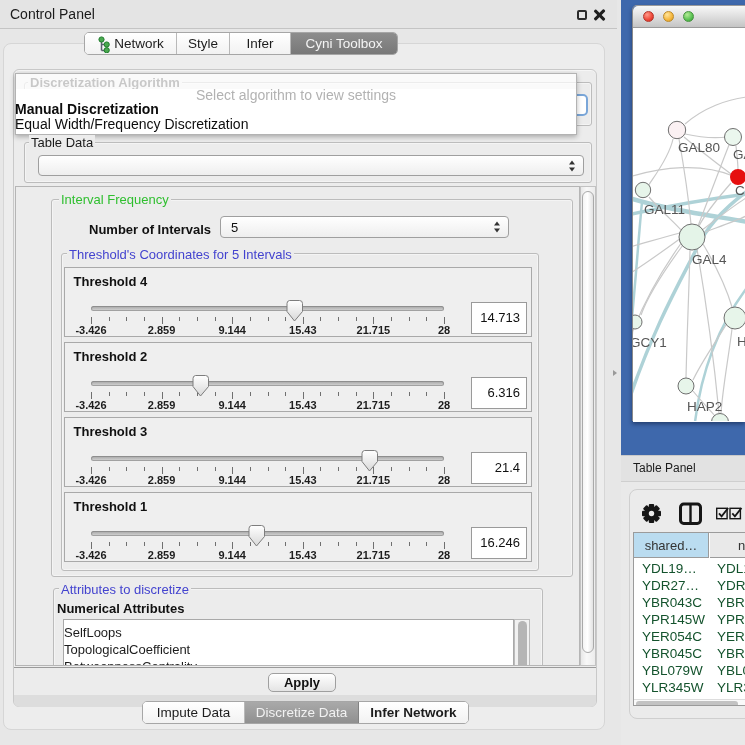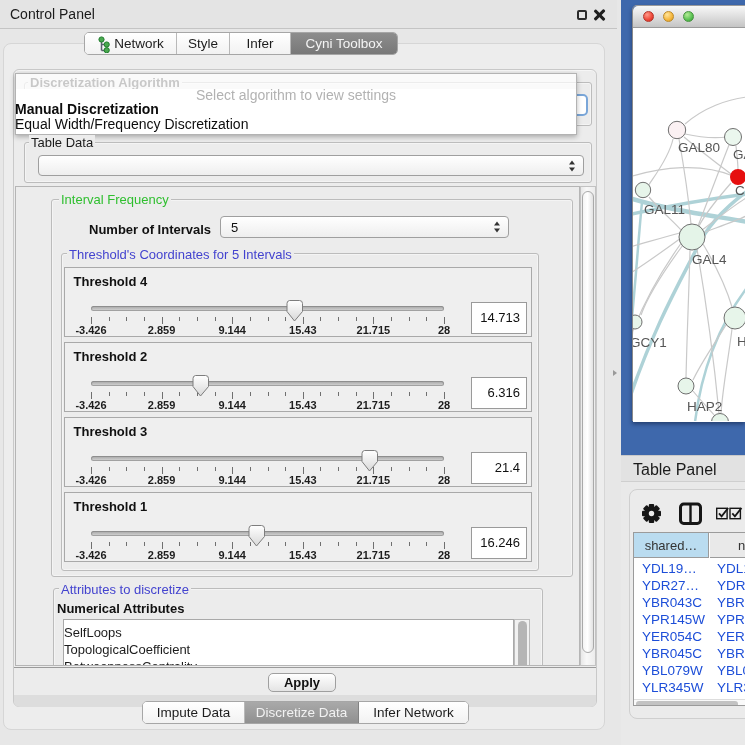--- a/index.html
+++ b/index.html
@@ -64,26 +64,26 @@
 #applybtn { left:268px; top:673px; width:68px; height:19px; background:linear-gradient(#ffffff,#e4e4e4); border:1px solid #9f9f9f; border-radius:5px; font-size:13px; font-weight:bold; color:#111; text-align:center; line-height:17px; }
 
 
 #bluezone { left:621px; top:0; width:124px; height:455px; background:#3e68ac; }
 #macwin { left:632px; top:5px; width:113px; height:416px; border-left:1px solid #8a8a8a; border-top:1px solid #9a9a9a; border-radius:5px 0 0 0; box-shadow:0 3px 4px rgba(10,20,50,0.5); }
 #mactitle { position:absolute; left:0; top:0; width:113px; height:22px; background:linear-gradient(#f8f8f8,#cfcfcf 80%,#c4c4c4); border-bottom:1px solid #9a9a9a; border-radius:5px 0 0 0; }
 .light { position:absolute; top:4.5px; width:11px; height:11px; border-radius:50%; }
 #canvas { position:absolute; left:0; top:22px; width:113px; height:394px; background:#ffffff; overflow:hidden; }
 
 #tpbar { left:621px; top:455px; width:124px; height:27px; background:#e2e2e2; border-top:1px solid #c9c9c9; border-bottom:1px solid #cfcfcf; }
-#tpbar .t { position:absolute; left:12px; top:5px; font-size:16px; color:#1b1b1b; }
+#tpbar .t { position:absolute; left:12px; top:5px; font-size:12px; color:#1b1b1b; }
 #belowtp { left:621px; top:482px; width:124px; height:263px; background:#e9e9e9; }
 #tablepanel { left:629px; top:489px; width:130px; height:230px; background:#ebebeb; border:1px solid #cfcfcf; border-radius:8px; }
 #dtable { left:633px; top:532px; width:114px; height:174px; border:1px solid #9b9b9b; background:#ffffff; overflow:hidden; }
 .hdr { position:absolute; top:0; height:25px; font-size:13px; color:#333; text-align:center; line-height:25px; }
-.row { position:absolute; font-size:13.5px; color:#1d4ed8; white-space:nowrap; }
+.row { position:absolute; font-size:13.5px; color:#14532d; white-space:nowrap; }
 #hsb { position:absolute; left:0px; top:166px; width:114px; height:8px; background:#fafafa; border-top:1px solid #dddddd; }
 #hsb .thumb { position:absolute; left:2px; top:1px; width:102px; height:6px; background:#c3c3c3; border-radius:3px; }
 </style>
 </head>
 <body>
 
 <div id="topbar" class="abs">
     <span class="title">Control Panel</span>
   </div>
 <div id="btn-float" class="abs"></div>
@@ -324,21 +324,21 @@
 </div>
 <div id="vsb" class="abs">
     <div class="thumb"></div>
   </div>
 
 <div id="botbar" class="abs"></div>
 <div id="applybtn" class="abs">Apply</div>
 <div id="bottabs" class="pill abs">
   <div class="seg" style="width:102px;">Impute Data</div>
   <div class="seg sel2" style="width:114px;">Discretize Data</div>
-  <div class="seg" style="width:109px;">Infer Network</div>
+  <div class="seg" style="width:109px;font-weight:bold;">Infer Network</div>
 </div>
 
 <div class="abs" style="left:613px; top:370px; width:0; height:0; border-top:3.5px solid transparent; border-bottom:3.5px solid transparent; border-left:4.5px solid #9a9a9a;"></div>
 
 <div id="bluezone" class="abs"></div>
 <div id="macwin" class="abs">
   <div id="mactitle">
     <div class="light" style="left:9.5px;  background:radial-gradient(circle at 35% 30%, #ff9a8a, #ee4737 60%, #c3241c); border:0.5px solid #b2362c;"></div>
     <div class="light" style="left:29.5px; background:radial-gradient(circle at 35% 30%, #ffe49a, #f5b63c 60%, #cf8f1f); border:0.5px solid #bd8a28;"></div>
     <div class="light" style="left:49.5px; background:radial-gradient(circle at 35% 30%, #b4eb96, #59c151 60%, #2f9432); border:0.5px solid #47923f;"></div>

